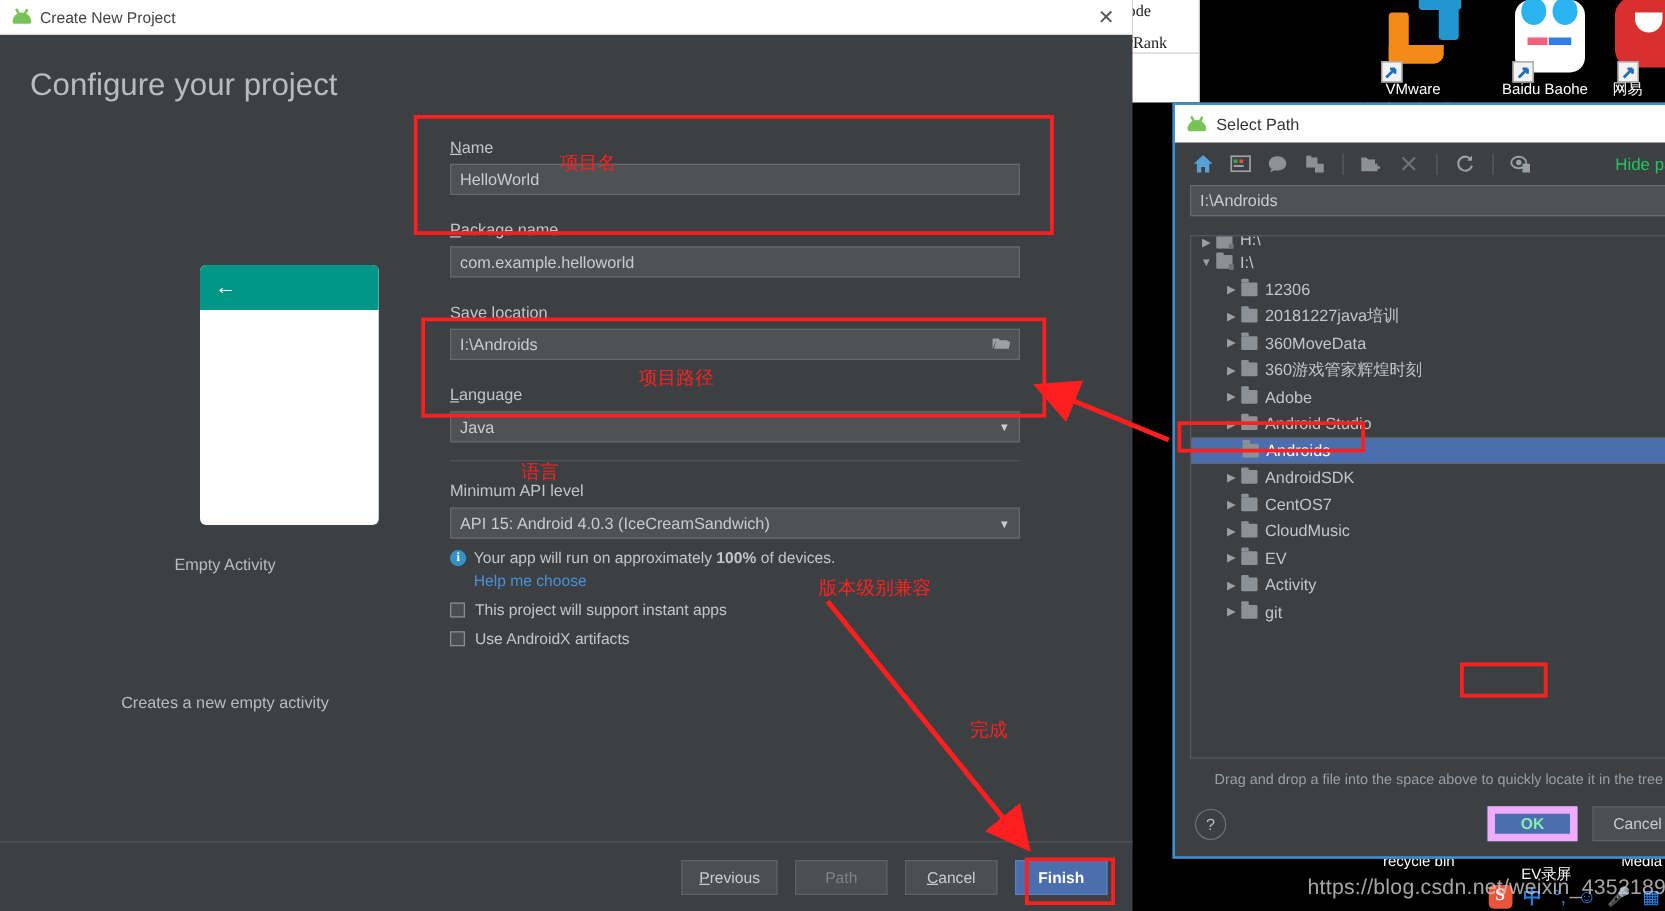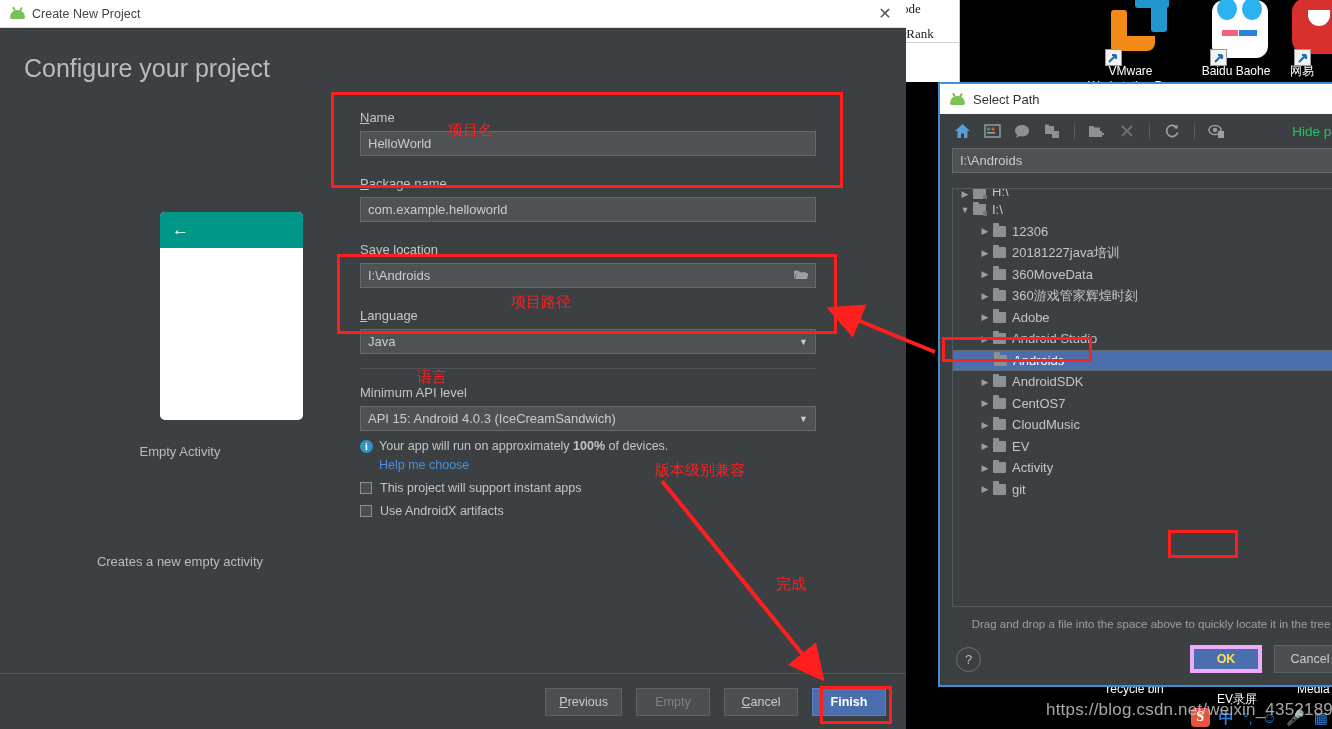--- a/index.html
+++ b/index.html
@@ -214,21 +214,21 @@
   .trow.sel { background: #4b6eaf; color: #fff; }
   .tw { width: 16px; display:flex; align-items:center; justify-content:center; color:#9aa0a4; font-size: 9px; }
   .fico { width: 13px; height: 11px; background: #8c9196; border-radius: 1px; margin-right: 6px; position: relative; flex:none;}
   .fico:before { content:''; position:absolute; left:0; top:-2.5px; width:6px; height:3px; background:#8c9196; border-radius:1px 1px 0 0; }
   .fico.drive:after { content:''; position:absolute; right:-1px; bottom:-1px; width:4px; height:5px; background:#6f7479; border-radius:1px;}
   .spd-hint { position: absolute; left: 0; right: 0; bottom: 55px; text-align: center; font-size: 11.5px; color: #9aa0a4; }
   .spd-foot { position: absolute; left: 0; right: 0; bottom: 0; height: 52px; display: flex; align-items: center; padding: 0 16px; }
   .helpbtn { width: 25px; height: 25px; border-radius: 50%; border: 1px solid #6b7073; color: #b7babd;
      display:flex; align-items:center; justify-content:center; font-size: 13px; }
   .spd-foot .sp { margin-left: auto; }
-  .okbtn { width: 72px; height: 28px; background: #4b6eaf; border: 4px solid #f0abfc; color: #fde047;
+  .okbtn { width: 72px; height: 28px; background: #4b6eaf; border: 6px solid #f0abfc; color: #86efac;
      display:flex; align-items:center; justify-content:center; font-size: 12.5px; font-weight: bold; }
   .cancelbtn { width: 72px; height: 28px; background: #4b4f52; border: 1px solid #5d6265; color: #c9cccf;
      display:flex; align-items:center; justify-content:center; font-size: 12.5px; margin-left: 12px; }
   .tree-scroll { position:absolute; right:1px; top:44px; width:6px; height:86px; background:#8d8d8d; }
 
   
   .ann-box { position: absolute; border: 3px solid #ff1f1f; z-index: 30; pointer-events: none; }
   .ann-txt { position: absolute; color: #ff2020; font-size: 15px; z-index: 31; white-space: nowrap;
      font-family: "Liberation Sans", sans-serif; }
   .ann-svg { position: absolute; left: 0; top: 0; width: 1332px; height: 729px; z-index: 29; pointer-events: none; }
@@ -444,21 +444,21 @@
         <div class="chk">
           <span class="box"></span>
           <span>Use AndroidX artifacts</span>
         </div>
 
       </div>
     </div>
 
     <div class="cnp-foot">
       <div class="btn"><u>P</u>revious</div>
-      <div class="btn disabled">Empty</div>
+      <div class="btn disabled">Path</div>
       <div class="btn"><u>C</u>ancel</div>
       <div class="btn primary">Finish</div>
     </div>
   </div>
 
   <div class="spd">
     <div class="spd-title">
       <span class="droid">
         <span class="ant l"></span>
           <span class="ant r"></span>

